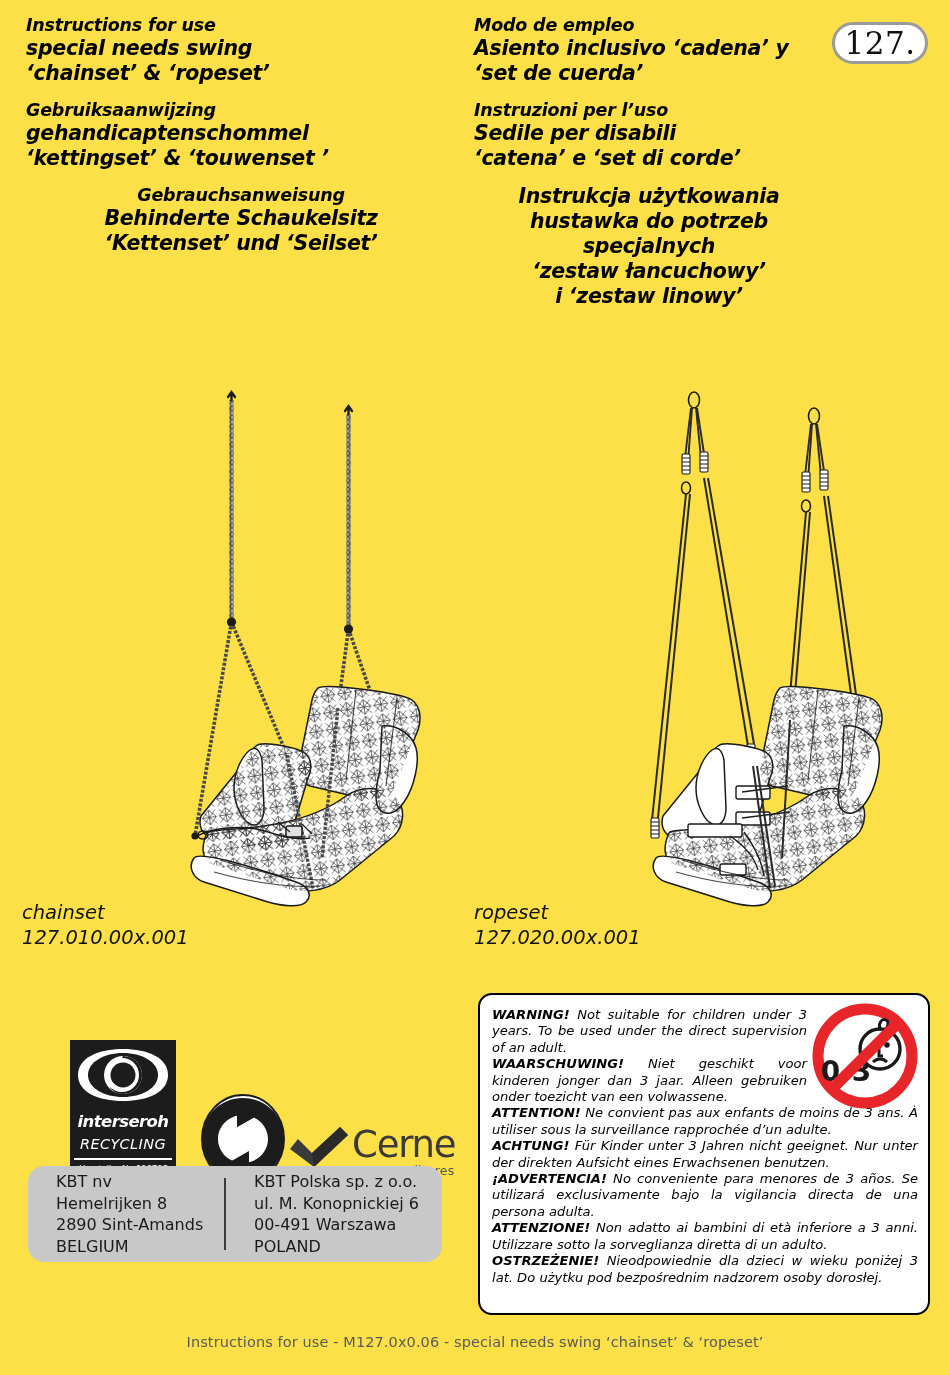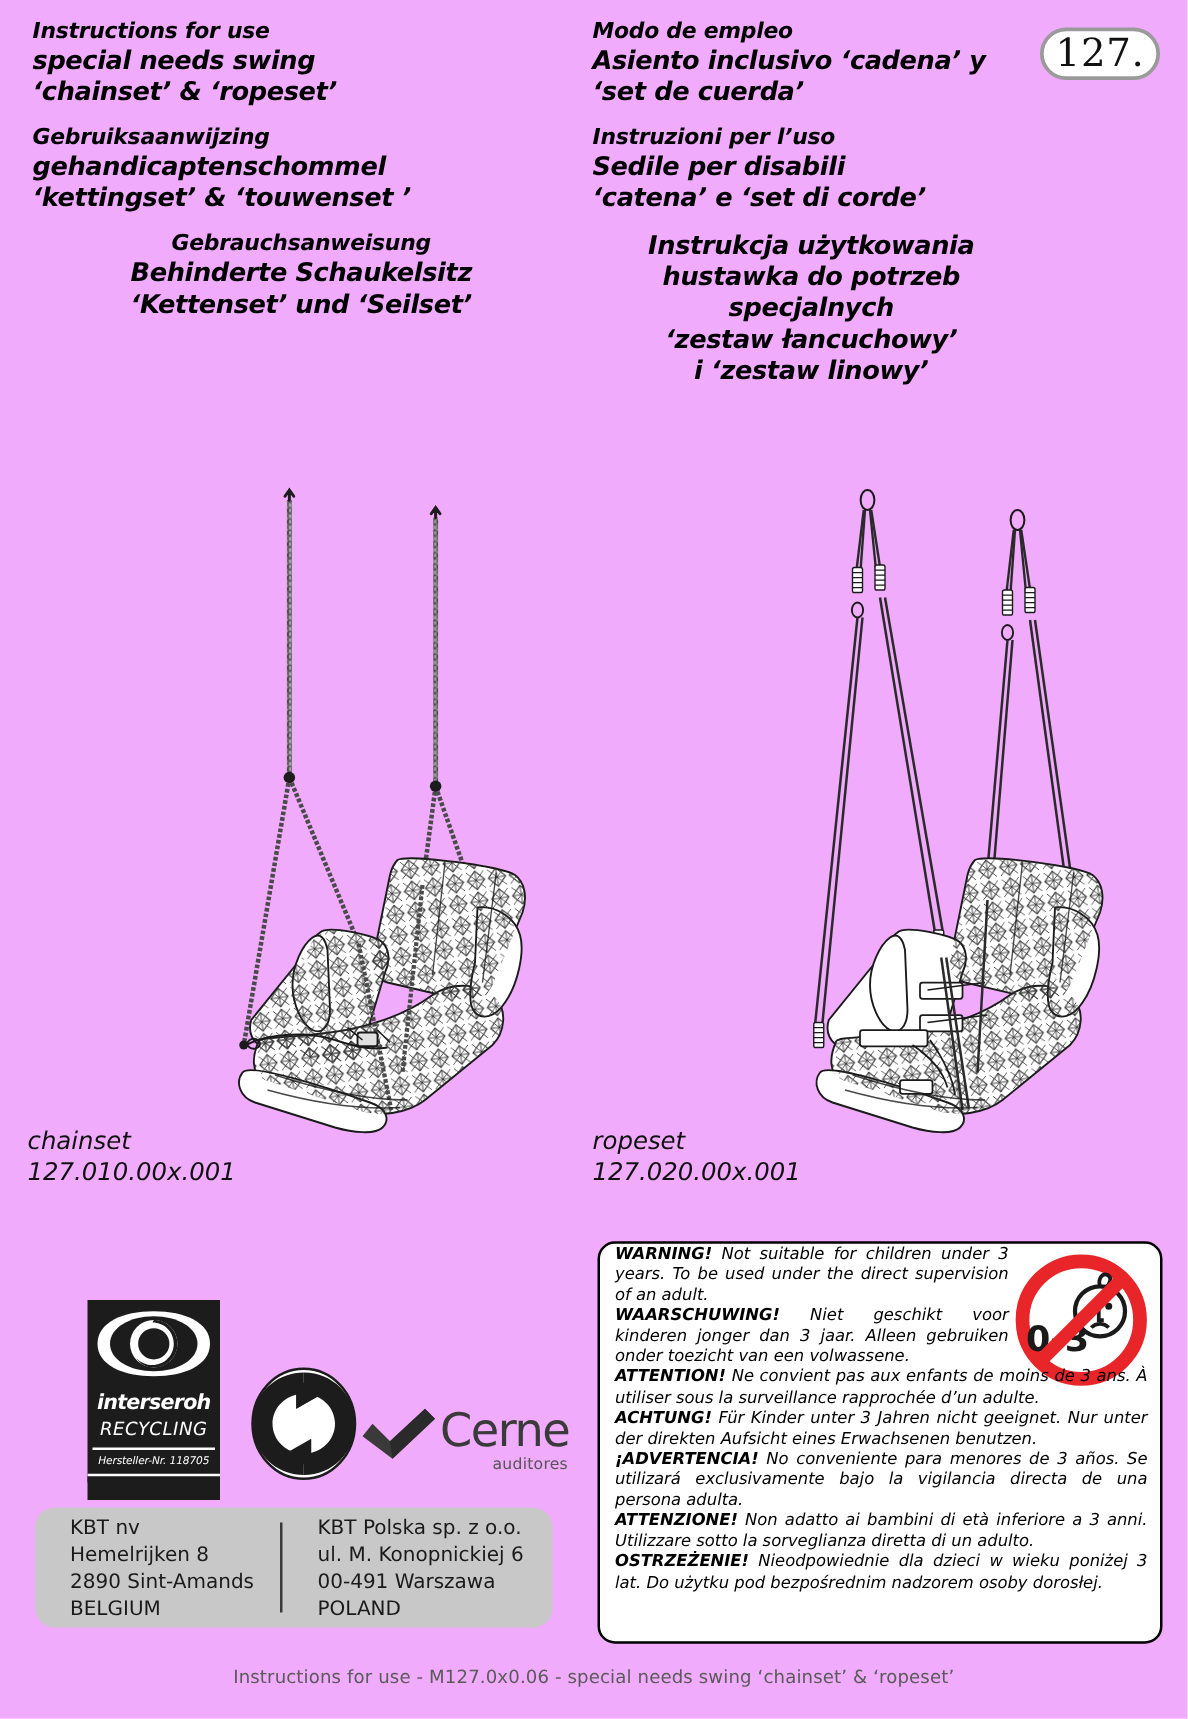--- a/index.html
+++ b/index.html
@@ -7,21 +7,21 @@
     padding: 0;
     background: #ffffff;
   }
   body {
     font-family: "DejaVu Sans", sans-serif;
   }
   #page {
     position: relative;
     width: 950px;
     height: 1375px;
-    background: #f0abfc;
+    background: #fde047;
     overflow: hidden;
   }
 
   
   .title-col {
     position: absolute;
     font-family: "DejaVu Sans", sans-serif;
     font-weight: bold;
     font-style: italic;
     color: #000;
@@ -165,21 +165,21 @@
     font-family: "DejaVu Sans", sans-serif;
     font-size: 12.5px;
     color: #555;
     letter-spacing: 0.2px;
   }
 
   
   #address-panel {
     position: absolute;
     left: 28px;
-    top: 1206px;
+    top: 1166px;
     width: 414px;
     height: 96px;
     background: #c8c8c8;
     border-radius: 16px;
     box-sizing: border-box;
     display: flex;
     align-items: center;
   }
   .addr-block {
     font-family: "DejaVu Sans", sans-serif;
@@ -201,21 +201,21 @@
     height: 322px;
     border: 2.5px solid #000;
     border-radius: 14px;
     box-sizing: border-box;
     background: #fff;
     overflow: hidden;
   }
   #warning-text {
     position: absolute;
     left: 12px;
-    top: 1px;
+    top: 12px;
     width: 426px;
     font-family: "DejaVu Sans", sans-serif;
     font-style: italic;
     font-size: 13.1px;
     line-height: 16.4px;
     color: #000;
     text-align: justify;
     text-justify: inter-word;
   }
   #warning-text b { font-weight: bold; font-style: italic; }

